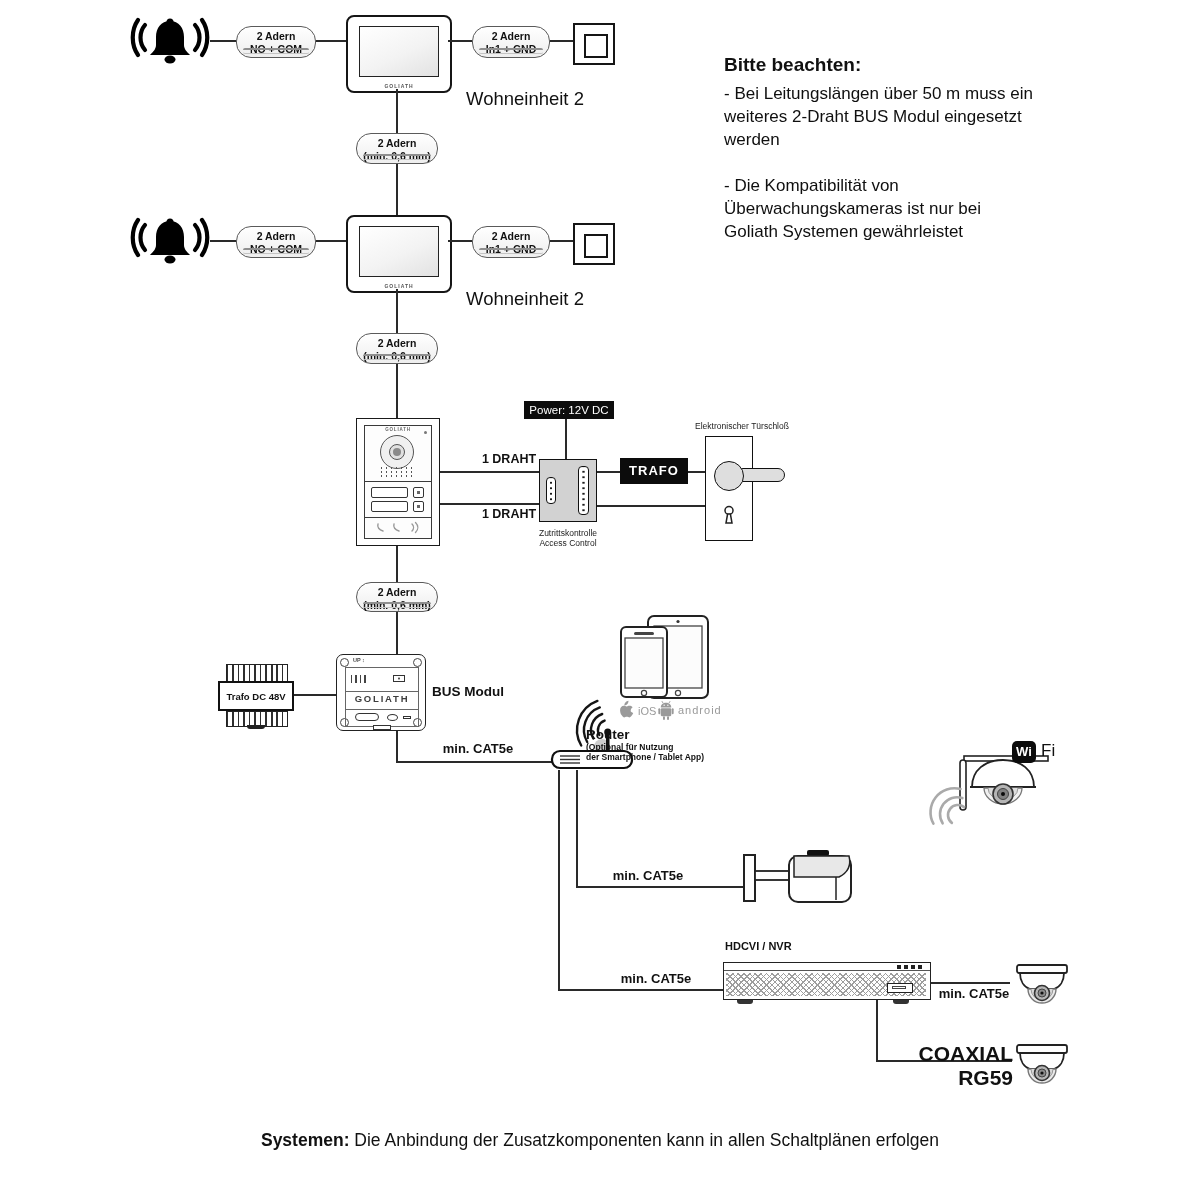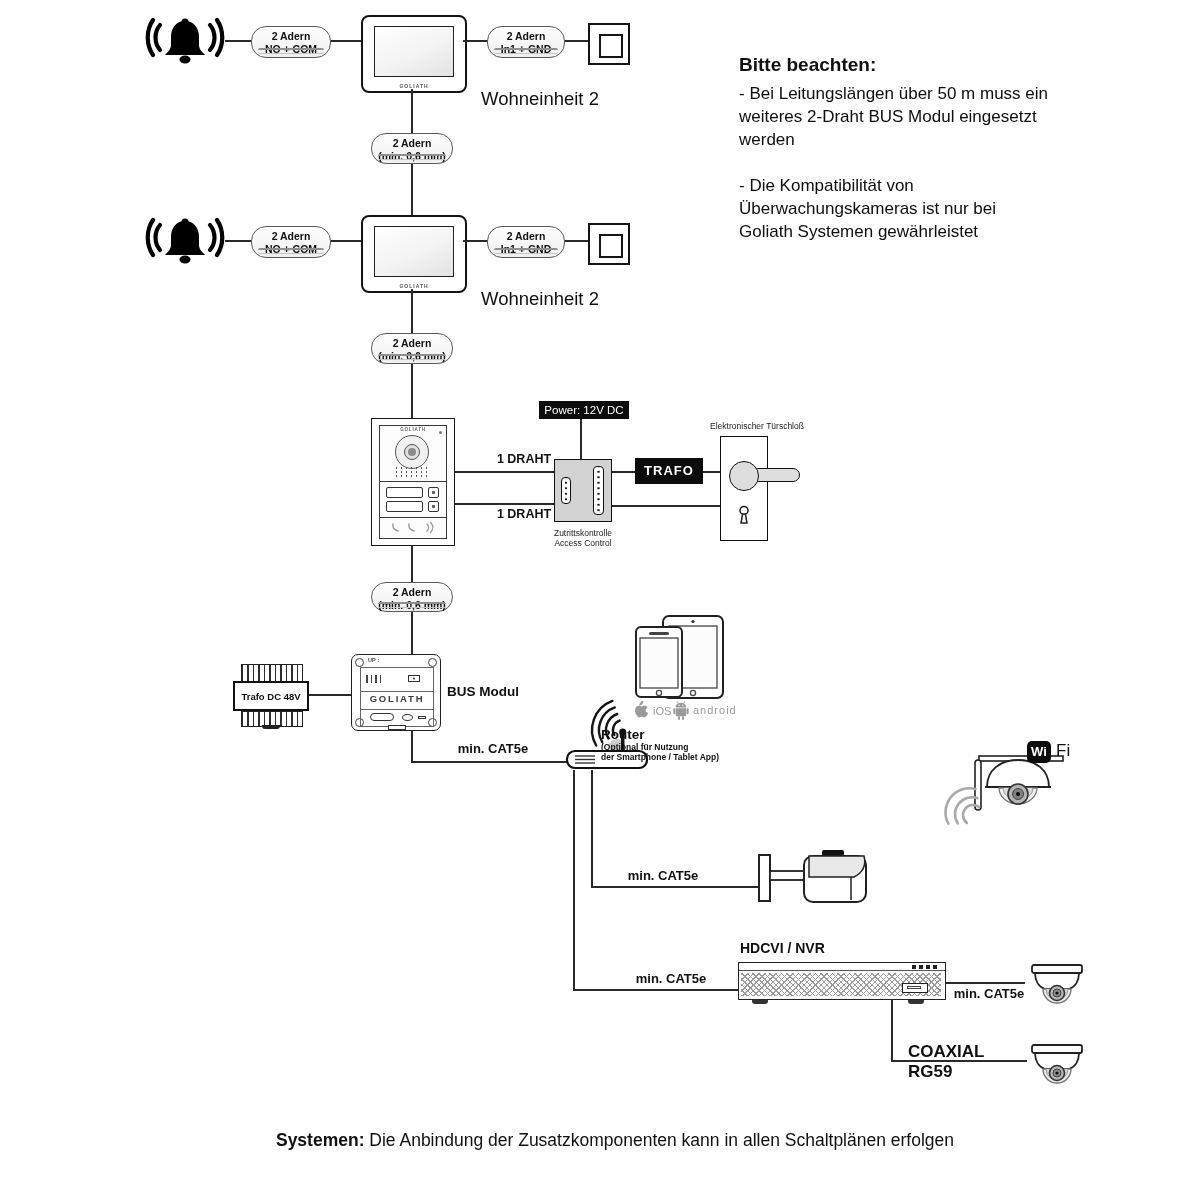--- a/index.html
+++ b/index.html
@@ -1,17 +1,17 @@
 <!DOCTYPE html>
 <html><head>
 <meta charset="utf-8">
 <style>
   html,body{margin:0;padding:0;background:#fff;}
   body{font-family:"Liberation Sans","DejaVu Sans",sans-serif;color:#111;}
-  #stage{position:relative;width:1160px;height:1200px;background:#fff;overflow:hidden;margin-left:15px;}
+  #stage{position:relative;width:1160px;height:1200px;background:#fff;overflow:hidden;}
   .abs{position:absolute;box-sizing:border-box;}
   .w{position:absolute;height:2px;background:#2a2a2a;}
   .wv{position:absolute;width:2px;background:#2a2a2a;}
   .pill{position:absolute;box-sizing:border-box;border:1.5px solid #5a5a5a;border-radius:15px;
         background:linear-gradient(#ffffff,#eeeeee);text-align:center;font-weight:bold;
         font-size:10.5px;line-height:1.22;padding-top:3px;}
   .pill::after{content:"";position:absolute;left:8%;right:8%;bottom:3px;height:3px;
         border-top:2px solid #8f8f8f;border-bottom:1px solid #c4c4c4;border-radius:2px;}
   .monitor{position:absolute;border:2px solid #151515;border-radius:8px;background:#fff;}
   .screen{position:absolute;left:11px;top:9px;right:11px;height:49px;border:1.6px solid #222;
@@ -300,21 +300,21 @@
 
   <svg class="abs" style="left:742px;top:848px" width="112" height="58" viewBox="0 0 112 58">
     <rect x="2" y="7" width="11" height="46" fill="#fff" stroke="#222" stroke-width="2"></rect>
     <rect x="13" y="23" width="34" height="9" fill="#fff" stroke="#222" stroke-width="1.8"></rect>
     <rect x="65" y="2" width="22" height="6" rx="2" fill="#111"></rect>
     <rect x="47" y="8" width="62" height="46" rx="9" fill="#fff" stroke="#222" stroke-width="2"></rect>
     <path d="M52 8 L107 8 C109 16 107 24 97 29 L52 29 Z" fill="#e8e8e8" stroke="#222" stroke-width="1.5"></path>
     <line x1="94" y1="29" x2="94" y2="52" stroke="#222" stroke-width="1.5"></line>
   </svg>
 
-  <div class="boldlabel" style="left:725px;top:940px;font-size:14px">HDCVI / NVR</div>
+  <div class="boldlabel" style="left:725px;top:940px;font-size:11px">HDCVI / NVR</div>
   <div class="abs" style="left:723px;top:962px;width:208px;height:38px;border:1.6px solid #222;background:#fff">
     <div class="abs" style="left:0;top:0;width:100%;height:8px;border-bottom:1px solid #555"></div>
     <div class="abs" style="left:173px;top:2px;width:28px;height:4px;background:repeating-linear-gradient(90deg,#222 0 4px,transparent 4px 7px)"></div>
     <div class="mesh" style="left:2px;top:10px;width:200px;height:23px"></div>
     <div class="abs" style="left:163px;top:20px;width:26px;height:10px;border:1.4px solid #222;background:#fff">
       <div class="abs" style="left:4px;top:2px;width:14px;height:3px;border:1px solid #444"></div>
     </div>
   </div>
   <div class="abs" style="left:737px;top:1000px;width:16px;height:4px;background:#333;border-radius:0 0 3px 3px"></div>
   <div class="abs" style="left:893px;top:1000px;width:16px;height:4px;background:#333;border-radius:0 0 3px 3px"></div>
@@ -325,21 +325,21 @@
     <rect x="7" y="3" width="50" height="8" rx="2" fill="#fff" stroke="#222" stroke-width="1.8"></rect>
     <path d="M10 11 C10 19 14 25 20 27 L44 27 C50 25 54 19 54 11 Z" fill="#fff" stroke="#222" stroke-width="1.8"></path>
     <path d="M18 27 A14 14 0 0 0 46 27 Z" fill="#eaeaea" stroke="#777" stroke-width="1.4"></path>
     <path d="M21 27 A11 11 0 0 0 43 27" fill="#d7d7d7" stroke="#999" stroke-width="1"></path>
     <circle cx="32" cy="31" r="7.5" fill="#b5b5b5" stroke="#333" stroke-width="1.6"></circle>
     <circle cx="32" cy="31" r="4" fill="#8b8b8b" stroke="#444" stroke-width="1"></circle>
     <circle cx="32" cy="31" r="1.6" fill="#111"></circle>
   </svg>
   <div class="wv" style="left:876px;top:1000px;height:62px"></div>
   <div class="w" style="left:876px;top:1060px;width:136px"></div>
-  <div class="boldlabel" style="left:893px;top:1042px;width:120px;text-align:left;font-size:17px">COAXIAL RG59</div>
+  <div class="boldlabel" style="left:893px;top:1042px;width:120px;text-align:right;font-size:21px">COAXIAL RG59</div>
   <svg class="abs" style="left:1010px;top:1042px" width="64" height="54" viewBox="0 0 64 54">
     <rect x="7" y="3" width="50" height="8" rx="2" fill="#fff" stroke="#222" stroke-width="1.8"></rect>
     <path d="M10 11 C10 19 14 25 20 27 L44 27 C50 25 54 19 54 11 Z" fill="#fff" stroke="#222" stroke-width="1.8"></path>
     <path d="M18 27 A14 14 0 0 0 46 27 Z" fill="#eaeaea" stroke="#777" stroke-width="1.4"></path>
     <path d="M21 27 A11 11 0 0 0 43 27" fill="#d7d7d7" stroke="#999" stroke-width="1"></path>
     <circle cx="32" cy="31" r="7.5" fill="#b5b5b5" stroke="#333" stroke-width="1.6"></circle>
     <circle cx="32" cy="31" r="4" fill="#8b8b8b" stroke="#444" stroke-width="1"></circle>
     <circle cx="32" cy="31" r="1.6" fill="#111"></circle>
   </svg>
 

